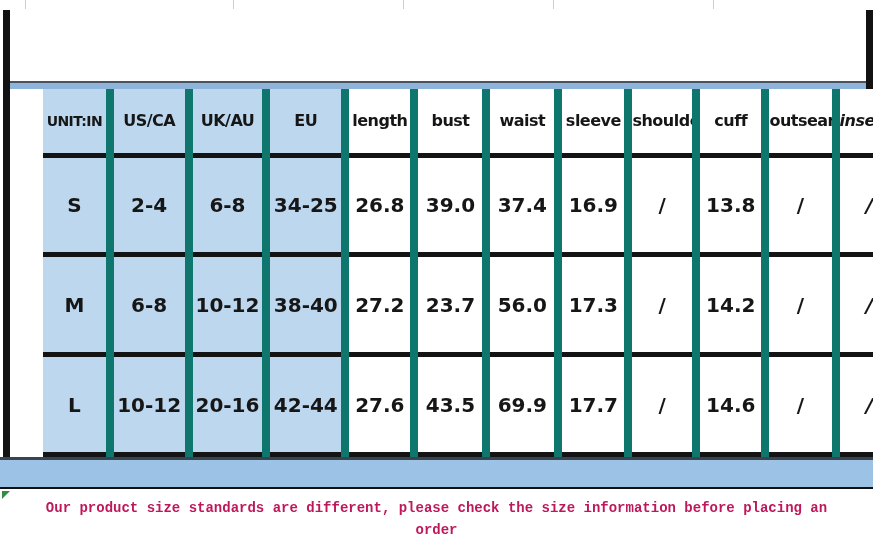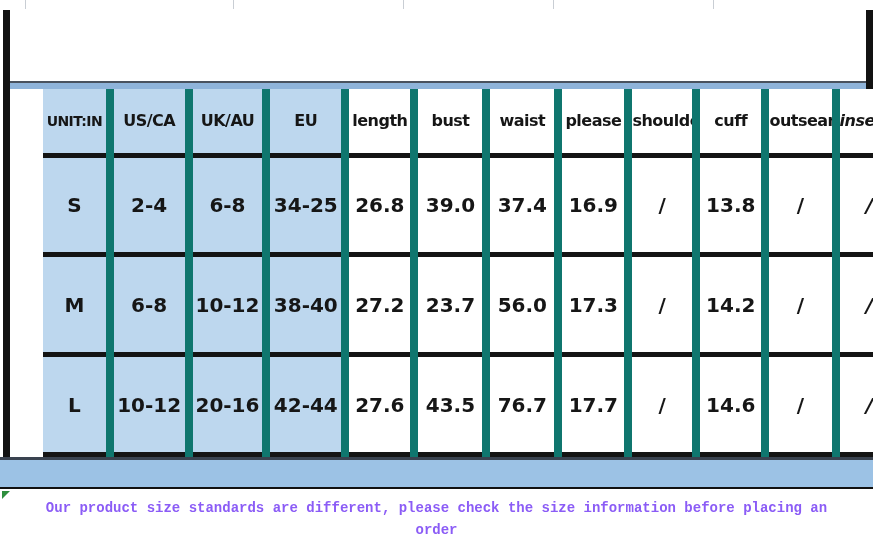--- a/index.html
+++ b/index.html
@@ -127,21 +127,21 @@
     background: #ffffff;
   }
   .note-text {
     margin: 8px auto 0 auto;
     max-width: 810px;
     text-align: center;
     font-family: "Liberation Mono", "DejaVu Sans Mono", monospace;
     font-size: 14px;
     font-weight: bold;
     line-height: 22px;
-    color: #8b5cf6;
+    color: #be185d;
   }
   .corner-marker {
     position: absolute;
     left: 2px;
     top: 2px;
     width: 0;
     height: 0;
     border-top: 8px solid #2f8f3e;
     border-right: 8px solid transparent;
   }
@@ -180,21 +180,21 @@
     </colgroup>
     <thead>
       <tr>
         <th class="blue narrow">UNIT:IN</th>
         <th class="blue">US/CA</th>
         <th class="blue">UK/AU</th>
         <th class="blue">EU</th>
         <th class="white">length</th>
         <th class="white">bust</th>
         <th class="white">waist</th>
-        <th class="white">please</th>
+        <th class="white">sleeve</th>
         <th class="white">shoulder</th>
         <th class="white">cuff</th>
         <th class="white">outseam</th>
         <th class="white">inseam</th>
       </tr>
     </thead>
     <tbody>
       <tr>
         <td class="blue">S</td>
         <td class="blue">2-4</td>
@@ -223,21 +223,21 @@
         <td class="white">/</td>
         <td class="white">/</td>
       </tr>
       <tr>
         <td class="blue">L</td>
         <td class="blue">10-12</td>
         <td class="blue">20-16</td>
         <td class="blue">42-44</td>
         <td class="white">27.6</td>
         <td class="white">43.5</td>
-        <td class="white">76.7</td>
+        <td class="white">69.9</td>
         <td class="white">17.7</td>
         <td class="white">/</td>
         <td class="white">14.6</td>
         <td class="white">/</td>
         <td class="white">/</td>
       </tr>
     </tbody>
   </table>
 
   <div class="bottom-band"></div>

